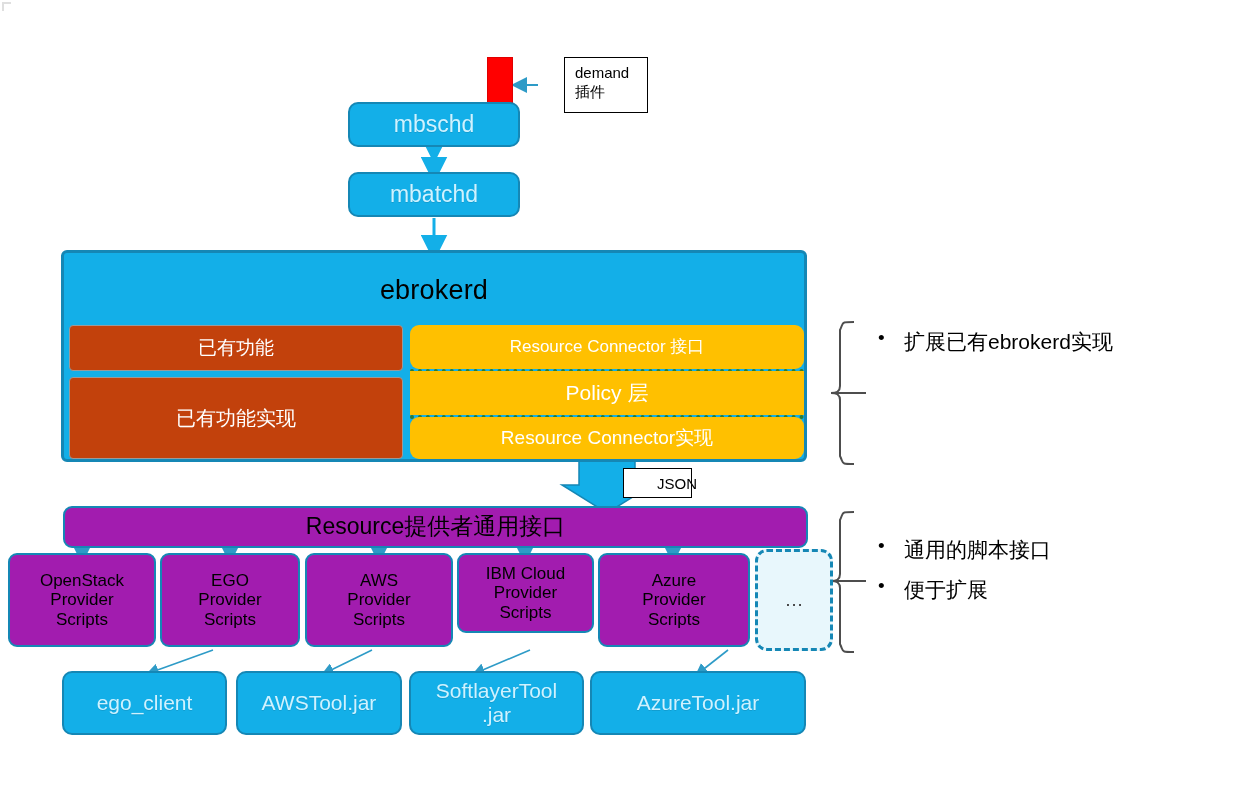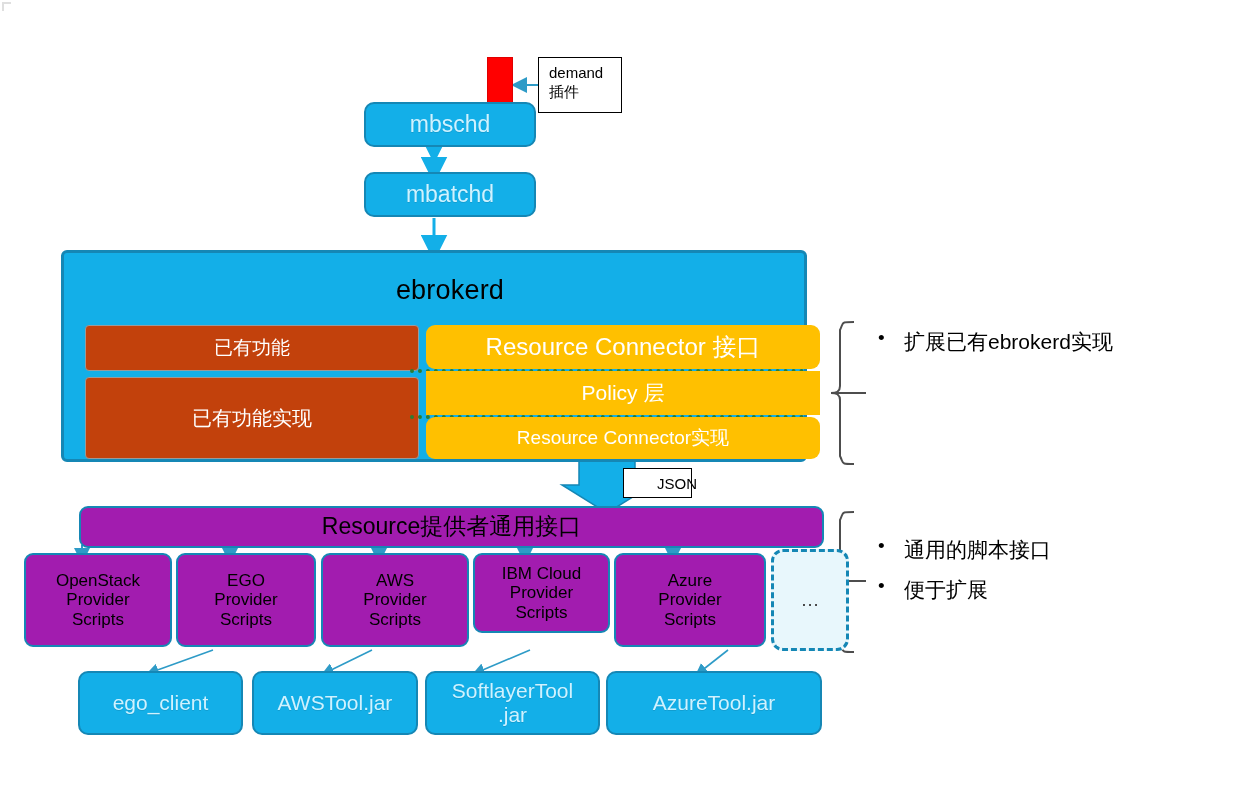--- a/index.html
+++ b/index.html
@@ -20,21 +20,20 @@
   .abs { position: absolute; box-sizing: border-box; }
 
   
   .box {
     display: flex;
     align-items: center;
     justify-content: center;
     text-align: center;
     border-radius: 10px;
     line-height: 1.12;
-    margin-left: 16px;
   }
   .cyan-box {
     background: #13AFE8;
     border: 2px solid #1587B5;
     color: #CFF2FF;
     text-shadow: 0 1px 0 rgba(0,0,0,0.10);
   }
   .gray-box {
     background: #c2410c;
     border: 1px solid #9a9a9a;
@@ -160,21 +159,21 @@
 
     <path d="M854,512 C840,512 844,512 840,520 L840,574 C840,580 836,581 831,581
              C836,581 840,582 840,588 L840,644 C844,652 840,652 854,652" fill="none" stroke="#4d4d4d" stroke-width="2"></path>
     <line x1="831" y1="581" x2="866" y2="581" stroke="#4d4d4d" stroke-width="2"></line>
 
     <path d="M579,459 L635,459 L635,485 L652,485 L607,513 L562,485 L579,485 Z" fill="#13AFE8" stroke="#1587B5" stroke-width="1.5"></path>
   </svg>
 
   <div class="abs red-plugin" style="left:487px; top:57px; width:26px; height:57px;"></div>
 
-  <div class="abs callout" style="left:538px; top:57px; width:84px; height:56px;">
+  <div class="abs callout" style="left:564px; top:57px; width:84px; height:56px;">
     <div>demand</div>
     <div>插件</div>
   </div>
 
   <div class="abs box cyan-box" style="left:348px; top:102px; width:172px; height:45px; font-size:23px;">
     <span>mbschd</span>
   </div>
 
   <div class="abs box cyan-box" style="left:348px; top:172px; width:172px; height:45px; font-size:23px;">
     <span>mbatchd</span>
@@ -186,21 +185,21 @@
     </div>
 
     <div class="abs box gray-box" style="left:5px; top:72px; width:334px; height:46px; font-size:19px;">
       <span>已有功能</span>
     </div>
     <div class="abs box gray-box" style="left:5px; top:124px; width:334px; height:82px; font-size:20px;">
       <span>已有功能实现</span>
     </div>
 
     <div class="abs" style="left:346px; top:72px; width:394px; height:134px;">
-      <div class="abs box orange-box" style="left:0; top:0; width:394px; height:44px; font-size:24px;">
+      <div class="abs box orange-box" style="left:0; top:0; width:394px; height:44px; font-size:17px;">
         <span>Resource Connector 接口</span>
       </div>
       <div class="abs dash-sep" style="left:0; top:44px; width:394px; height:0;"></div>
       <div class="abs box orange-box" style="left:0; top:46px; width:394px; height:44px; font-size:21px; border-radius:0;">
         <span>Policy 层</span>
       </div>
       <div class="abs dash-sep" style="left:0; top:90px; width:394px; height:0;"></div>
       <div class="abs box orange-box" style="left:0; top:92px; width:394px; height:42px; font-size:19px;text-align:right;">
         <span>Resource Connector实现</span>
       </div>

